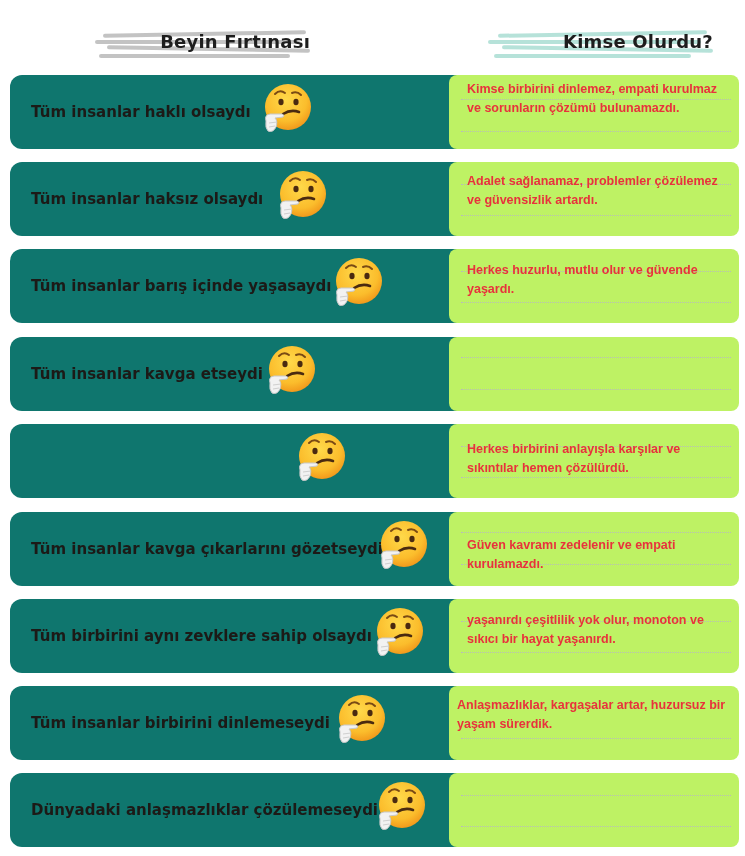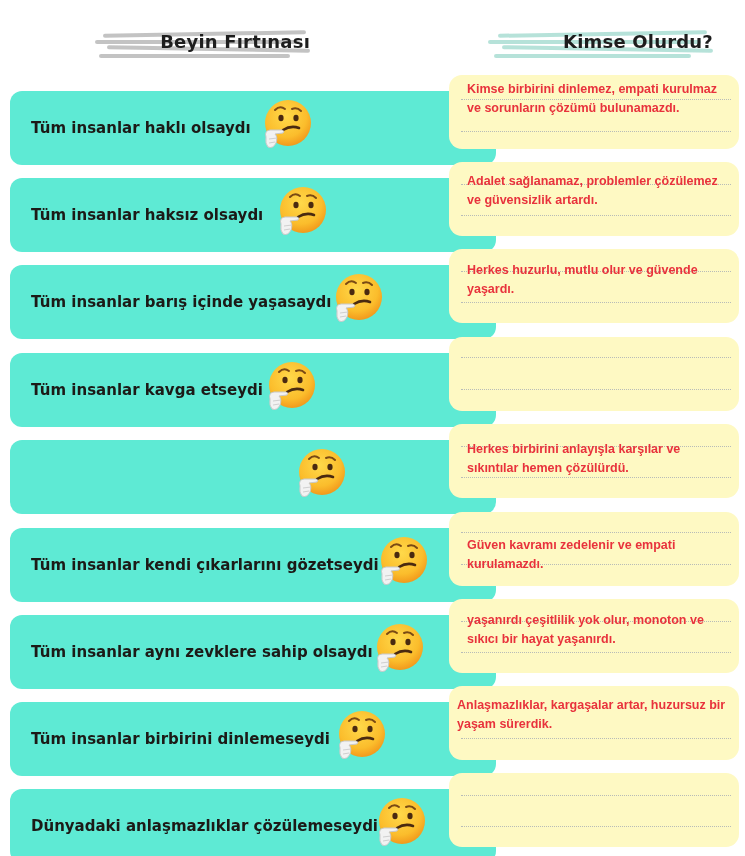--- a/index.html
+++ b/index.html
@@ -7,24 +7,24 @@
   .header { position:absolute; top:22px; height:42px; }
   .header .brush { position:absolute; left:0; right:0; top:0; bottom:0; }
   .header .brush span { position:absolute; height:4px; border-radius:3px; opacity:.85; }
   .header .title { position:absolute; left:0; right:0; top:9px; text-align:right; font-weight:bold; font-size:18px; color:#1d1d1d; letter-spacing:0.2px; }
   #hdr-left { left:95px; width:215px; }
   #hdr-right { left:488px; width:225px; }
   #hdr-left .brush span { background:#b9b9b9; }
   #hdr-right .brush span { background:#a9ddd2; }
 
   .row { position:absolute; left:0; width:745px; height:74px; }
-  .q-card { position:absolute; left:10px; width:486px; top:16px; height:74px; background:#5eead4; border-radius:12px; }
+  .q-card { position:absolute; left:10px; width:486px; top:0; height:74px; background:#0f766e; border-radius:12px; }
   .q-text { position:absolute; left:21px; top:0; height:74px; line-height:74px; font-weight:bold; font-size:15px; color:#1c1a17; white-space:nowrap; }
   .emoji { position:absolute; top:6px; width:56px; height:56px; }
-  .a-card { position:absolute; left:449px; width:290px; top:0; height:74px; background:#fef9c3; border-radius:13px; }
+  .a-card { position:absolute; left:449px; width:290px; top:0; height:74px; background:#bef264; border-radius:8px; }
   .a-lines { position:absolute; left:12px; right:8px; top:0; bottom:0; }
   .a-lines i { position:absolute; left:0; right:0; border-top:1.5px dotted #b8bcb8; }
   .a-text { position:absolute; left:18px; right:10px; font-weight:bold; font-size:12.5px; line-height:19px; color:#e8323c; font-family:"Liberation Sans", sans-serif; }
 </style>
 </head>
 <body>
 
 <div class="header" id="hdr-left">
   <div class="brush">
     <span style="left:8px;right:4px;top:10px;transform:rotate(-1deg)"></span>
@@ -138,37 +138,37 @@
     <div class="a-lines">
         <i style="top:22px"></i>
         <i style="top:53px"></i>
       </div>
     <div class="a-text" style="top:16px">Herkes birbirini anlayışla karşılar ve sıkıntılar hemen çözülürdü.</div>
   </div>
 </div>
 
 <div class="row" style="top:512px">
   <div class="q-card">
-    <div class="q-text">Tüm insanlar kendi çıkarlarını gözetseydi</div>
+    <div class="q-text">Tüm insanlar kavga çıkarlarını gözetseydi</div>
     <svg class="emoji" style="left:364px">
         <use href="#thinking"></use>
       </svg>
   </div>
   <div class="a-card">
     <div class="a-lines">
         <i style="top:20px"></i>
         <i style="top:52px"></i>
       </div>
     <div class="a-text" style="top:24px">Güven kavramı zedelenir ve empati kurulamazdı.</div>
   </div>
 </div>
 
 <div class="row" style="top:599px">
   <div class="q-card">
-    <div class="q-text">Tüm insanlar aynı zevklere sahip olsaydı</div>
+    <div class="q-text">Tüm birbirini aynı zevklere sahip olsaydı</div>
     <svg class="emoji" style="left:360px">
         <use href="#thinking"></use>
       </svg>
   </div>
   <div class="a-card">
     <div class="a-lines">
         <i style="top:22px"></i>
         <i style="top:53px"></i>
       </div>
     <div class="a-text" style="top:12px">yaşanırdı çeşitlilik yok olur, monoton ve sıkıcı bir hayat yaşanırdı.</div>

